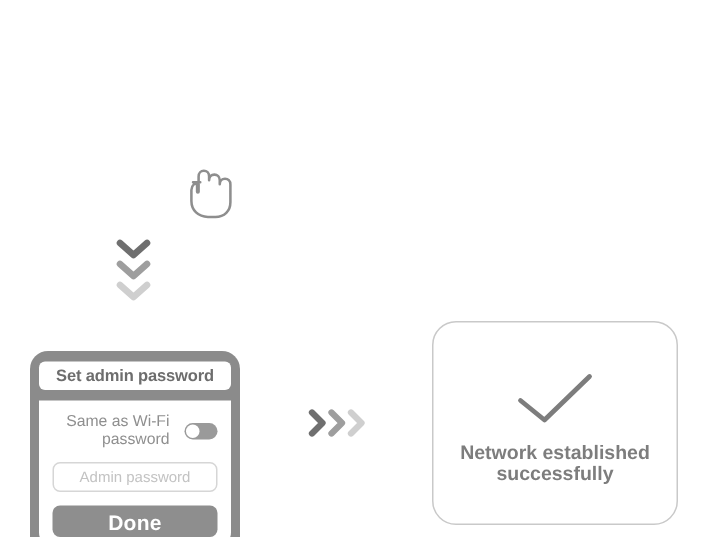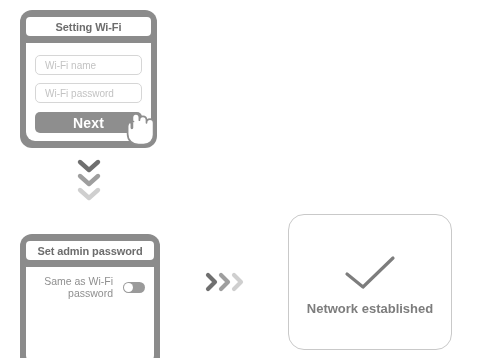--- a/index.html
+++ b/index.html
@@ -176,28 +176,20 @@
     font-weight: bold;
     color: #7d7d7d;
     line-height: 14px;
   }
 </style>
 </head>
 <body>
 
 <div id="stage">
 
-  <div class="device-card" id="panel-wifi">
-    <div class="card-title-pill">Setting Wi-Fi</div>
-    <div class="card-body">
-      <div class="field left field-wifi-name">Wi-Fi name</div>
-      <div class="field left field-wifi-pass">Wi-Fi password</div>
-      <div class="primary-btn btn-next">Next</div>
-    </div>
-  </div>
 
   <svg id="hand-cursor" viewBox="0 0 40 45">
     <path d="M14.5 18.5 C11.0 18.5 8.6 20.6 8.6 23.6 L8.6 31.0 C8.6 37.2 13.2 41.6 19.6 41.6 L24.6 41.6 C30.6 41.6 34.6 37.6 34.6 31.8 L34.6 20.0 C34.6 17.6 33.0 16.1 31.0 16.1 C29.0 16.1 27.5 17.6 27.5 19.8 L27.5 17.2 C27.5 14.9 25.9 13.4 23.9 13.4 C21.9 13.4 20.4 14.9 20.4 17.2 L20.4 14.6 C20.4 12.3 18.8 10.8 16.9 10.8 C14.9 10.8 13.4 12.3 13.4 14.6 L13.4 24.8 C13.4 25.1 13.2 25.3 12.9 25.3 C12.6 25.3 12.4 25.1 12.4 24.8 L12.4 21.3 C12.4 19.7 11.3 18.5 9.7 18.5 Z" fill="#ffffff" stroke="#8e8e8e" stroke-width="1.7" stroke-linejoin="round" stroke-linecap="round"></path>
   </svg>
 
   <svg id="chevrons-down" viewBox="0 0 34 46">
     <g fill="none" stroke-width="4.4" stroke-linecap="round" stroke-linejoin="round">
       <polyline points="8,5 17,13 26,5" stroke="#6f6f6f"></polyline>
       <polyline points="8,19 17,27 26,19" stroke="#9e9e9e"></polyline>
       <polyline points="8,33 17,41 26,33" stroke="#cfcfcf"></polyline>
@@ -206,33 +198,36 @@
 
   <div class="device-card" id="panel-admin">
     <div class="card-title-pill">Set admin password</div>
     <div class="card-body">
       <div class="toggle-row">
         <div class="toggle-label">Same as Wi-Fi password</div>
         <div class="switch">
           <div class="knob"></div>
         </div>
       </div>
+      <div class="field center field-admin-pass">Admin password</div>
+      <div class="primary-btn btn-done">Done</div>
     </div>
   </div>
 
   <svg id="chevrons-right" viewBox="0 0 46 24">
     <g fill="none" stroke-width="4.2" stroke-linecap="round" stroke-linejoin="round">
       <polyline points="5,5 12,12 5,19" stroke="#6f6f6f"></polyline>
       <polyline points="18,5 25,12 18,19" stroke="#9e9e9e"></polyline>
       <polyline points="31,5 38,12 31,19" stroke="#cfcfcf"></polyline>
     </g>
   </svg>
 
   <div id="panel-success">
     <svg id="check-icon" width="58" height="40" viewBox="0 0 58 40">
       <polyline points="6,21 22,34 52,5" fill="none" stroke="#7d7d7d" stroke-width="3.2" stroke-linecap="round" stroke-linejoin="round"></polyline>
     </svg>
     <div class="success-text">
       <div>Network established</div>
+      <div>successfully</div>
     </div>
   </div>
 
 </div>
 
 </body></html>

